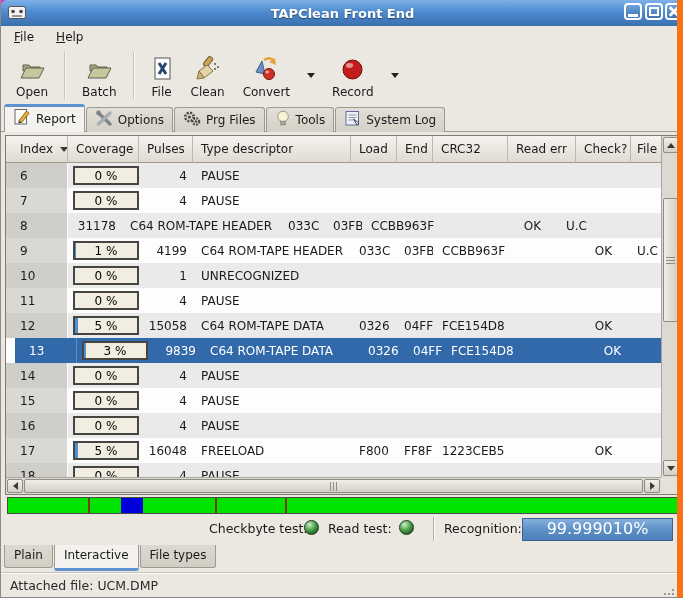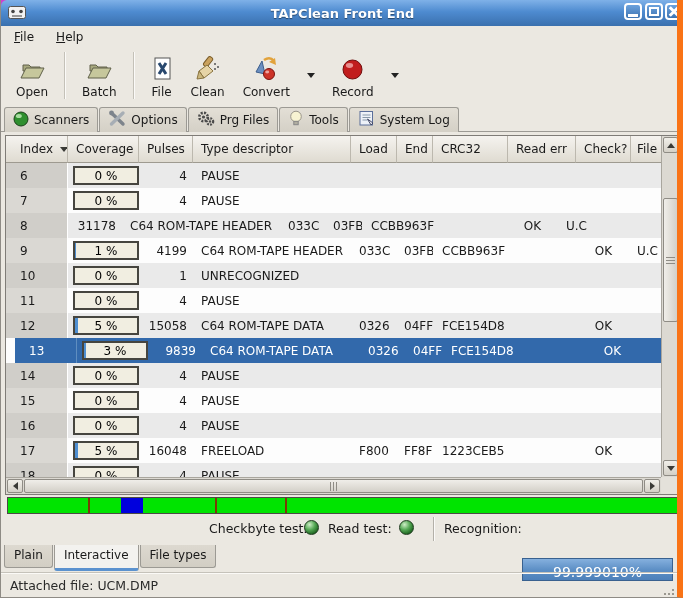--- a/index.html
+++ b/index.html
@@ -91,21 +91,21 @@
   
   .status-row{position:absolute;left:0;top:514px;width:100%;height:31px;}
   .sr-label{position:absolute;top:7px;font-size:12.5px;}
   .lbl-checkbyte{left:208px}.lbl-read{left:327px}.lbl-recog{left:443px}
   .led{position:absolute;top:6px;width:15px;height:15px;border-radius:50%;border:1px solid #1d3a1d;box-sizing:border-box;
     background:radial-gradient(circle at 35% 28%,#cdeec5,#54a854 42%,#1e6420 78%,#123f14);}
   .led.cb{left:303px}.led.rd{left:398px}
   .sr-sep{position:absolute;left:432px;top:3px;bottom:4px;width:1px;background:#b3b0a8;border-right:1px solid #fbfaf8;}
   .recognition-bar{position:absolute;left:521px;top:4px;width:151px;height:23px;box-sizing:border-box;
     border:1px solid #39618f;background:linear-gradient(#85b0de 0%,#5e90c6 50%,#4d80ba 100%);
-    color:#fff;display:flex;align-items:flex-end;justify-content:center;font-size:14px;margin-top:40px;}
+    color:#fff;display:flex;align-items:flex-start;justify-content:center;font-size:16px;}
   
   .bottom-tabs{position:absolute;left:3px;top:545px;height:27px;display:flex;align-items:flex-start;z-index:2;}
   .btab{background:linear-gradient(#ddd9d0,#d2cec4);border:1px solid #9c9a94;border-top:none;border-radius:0 0 3px 3px;
     padding:3px 9px;height:23px;box-sizing:border-box;margin-right:1px;}
   .btab.active{background:#f3f2ef;height:26px;border-bottom:3px solid #5b92cf;padding-bottom:1px;}
   
   .statusbar{position:absolute;left:0;top:572px;width:100%;height:26px;border-top:1px solid #c5c2ba;box-shadow:inset 0 1px 0 #fbfaf7;
     display:flex;align-items:center;padding-left:9px;box-sizing:border-box;font-size:12.5px;color:#2a2a2a;}
   .resize-grip{position:absolute;right:3px;bottom:3px;width:10px;height:10px;}
   .resize-grip i{position:absolute;width:2px;height:2px;background:#9a978f;}
@@ -210,26 +210,27 @@
         </span>
         <span class="tool-label">Record</span>
       </div>
       <div class="tool-arrow">
         <i class="tri-down-sm"></i>
       </div>
     </div>
 
   <div class="tabline"></div>
   <div class="tabstrip" id="tabstrip">
-      <div class="tab">
-        <span class="tab-icon"><svg width="16" height="16" viewBox="0 0 16 16">
-            <circle cx="8" cy="8" r="7" fill="#2f8f2f" stroke="#1c421c"></circle>
-            <ellipse cx="5.8" cy="5" rx="3" ry="2.1" fill="#a8dca0"></ellipse>
+      <div class="tab active">
+        <span class="tab-icon"><svg width="18" height="18" viewBox="0 0 18 18">
+            <rect x="2" y="1.5" width="11.5" height="14.5" fill="#fff" stroke="#666"></rect>
+            <path d="M6 12.5 L13.5 3 L16 5.3 L8.3 14.8 Z" fill="#e8b33c" stroke="#8a6418"></path>
+            <path d="M6 12.5 L8.3 14.8 L5.2 15.6 Z" fill="#333"></path>
           </svg></span>
-        <span class="tab-label">Scanners</span>
+        <span class="tab-label">Report</span>
       </div>
       <div class="tab">
         <span class="tab-icon"><svg width="18" height="17" viewBox="0 0 18 17">
             <path d="M3.5 3 L15 14" stroke="#7d848c" stroke-width="3.4" stroke-linecap="round"></path>
             <path d="M15 3 L3.5 14" stroke="#a7aeb5" stroke-width="3.4" stroke-linecap="round"></path>
             <circle cx="3.5" cy="3" r="2.4" fill="#7d848c"></circle>
           </svg></span>
         <span class="tab-label">Options</span>
       </div>
       <div class="tab">

